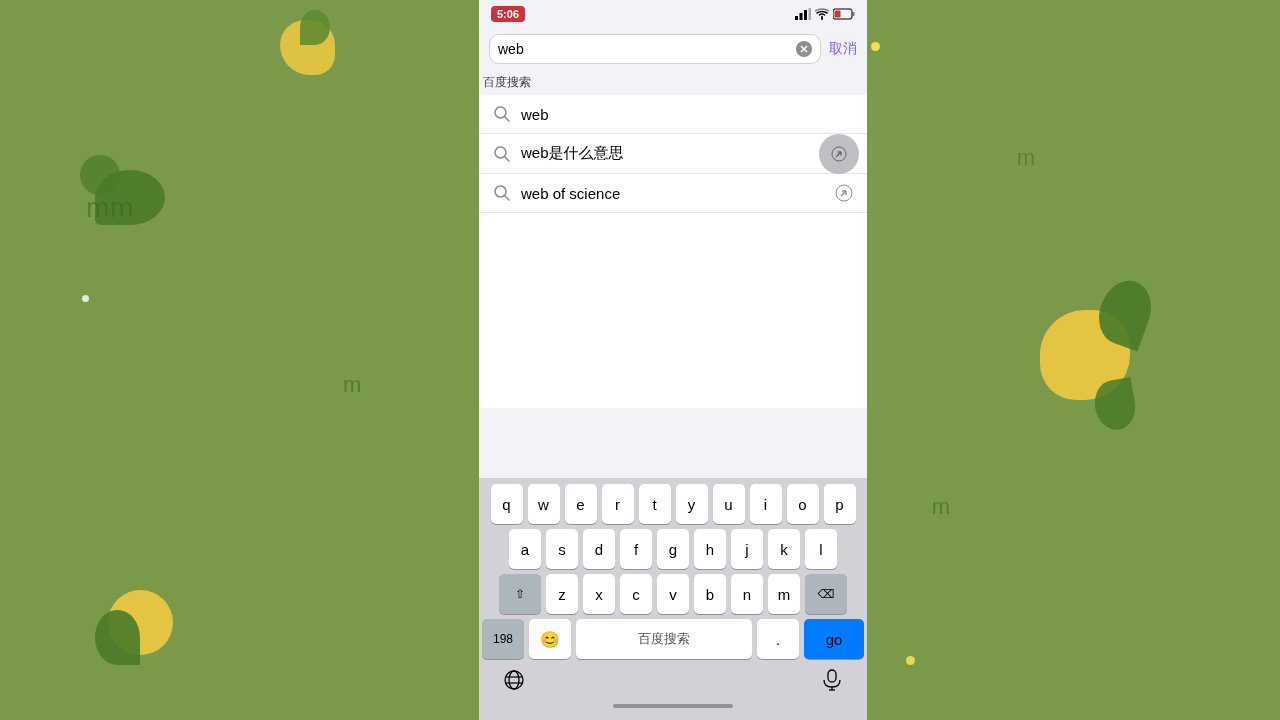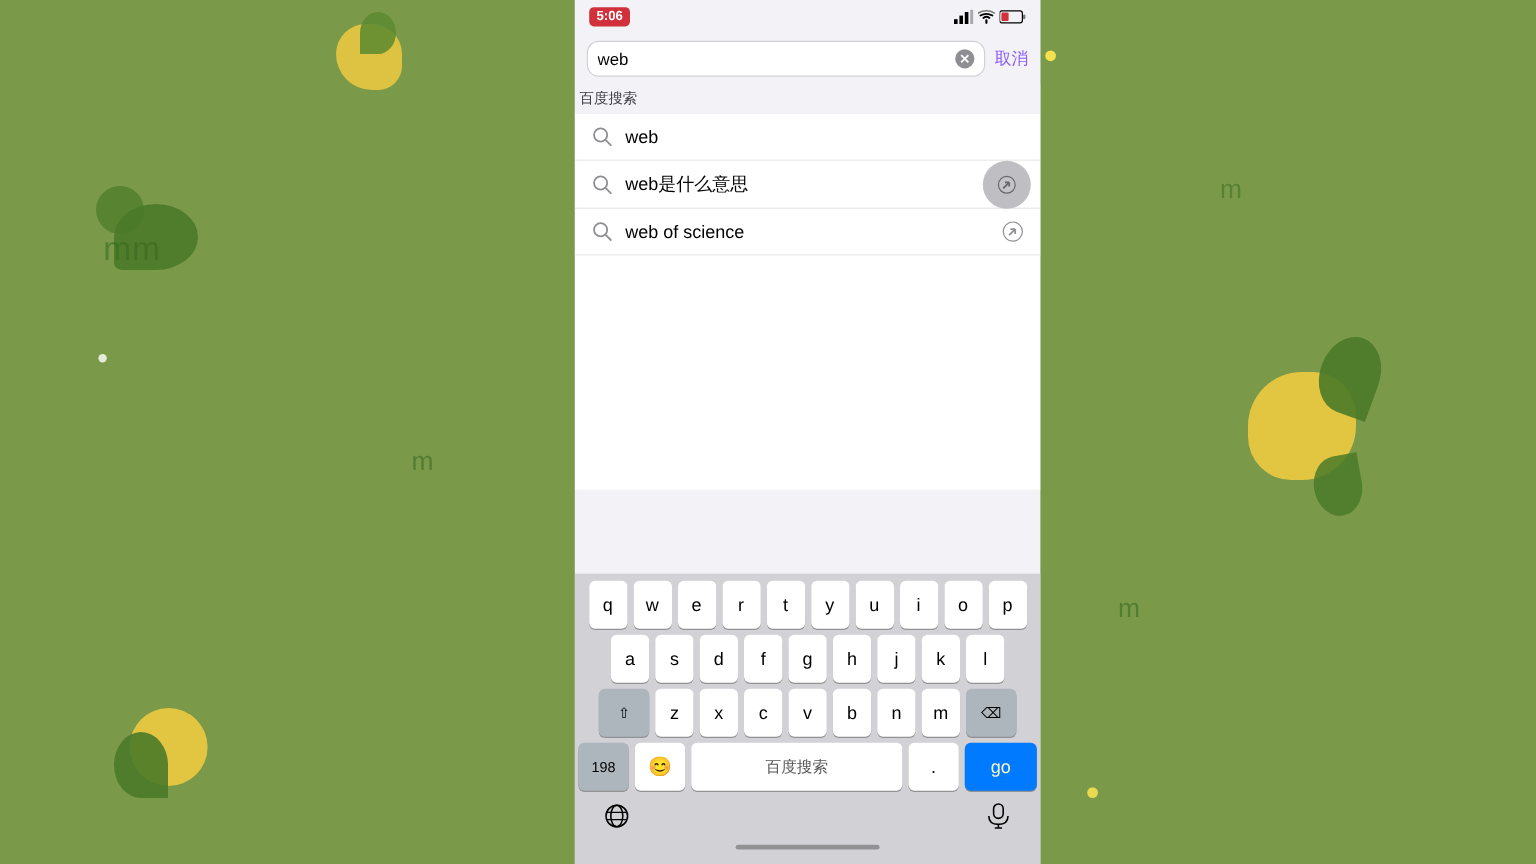--- a/index.html
+++ b/index.html
@@ -204,21 +204,21 @@
       font-size: 14px;
     }
     .key-dot {
       min-width: 38px;
       max-width: 42px;
     }
     .key-go {
       min-width: 60px;
       max-width: 70px;
       background: #007aff;
-      color: #fef9c3;
+      color: #000000;
       font-size: 15px;
     }
     .bottom-bar-row {
       display: flex;
       justify-content: space-between;
       align-items: center;
       padding: 4px 20px;
       background: #d1d1d6;
     }
     .globe-icon, .mic-icon {

